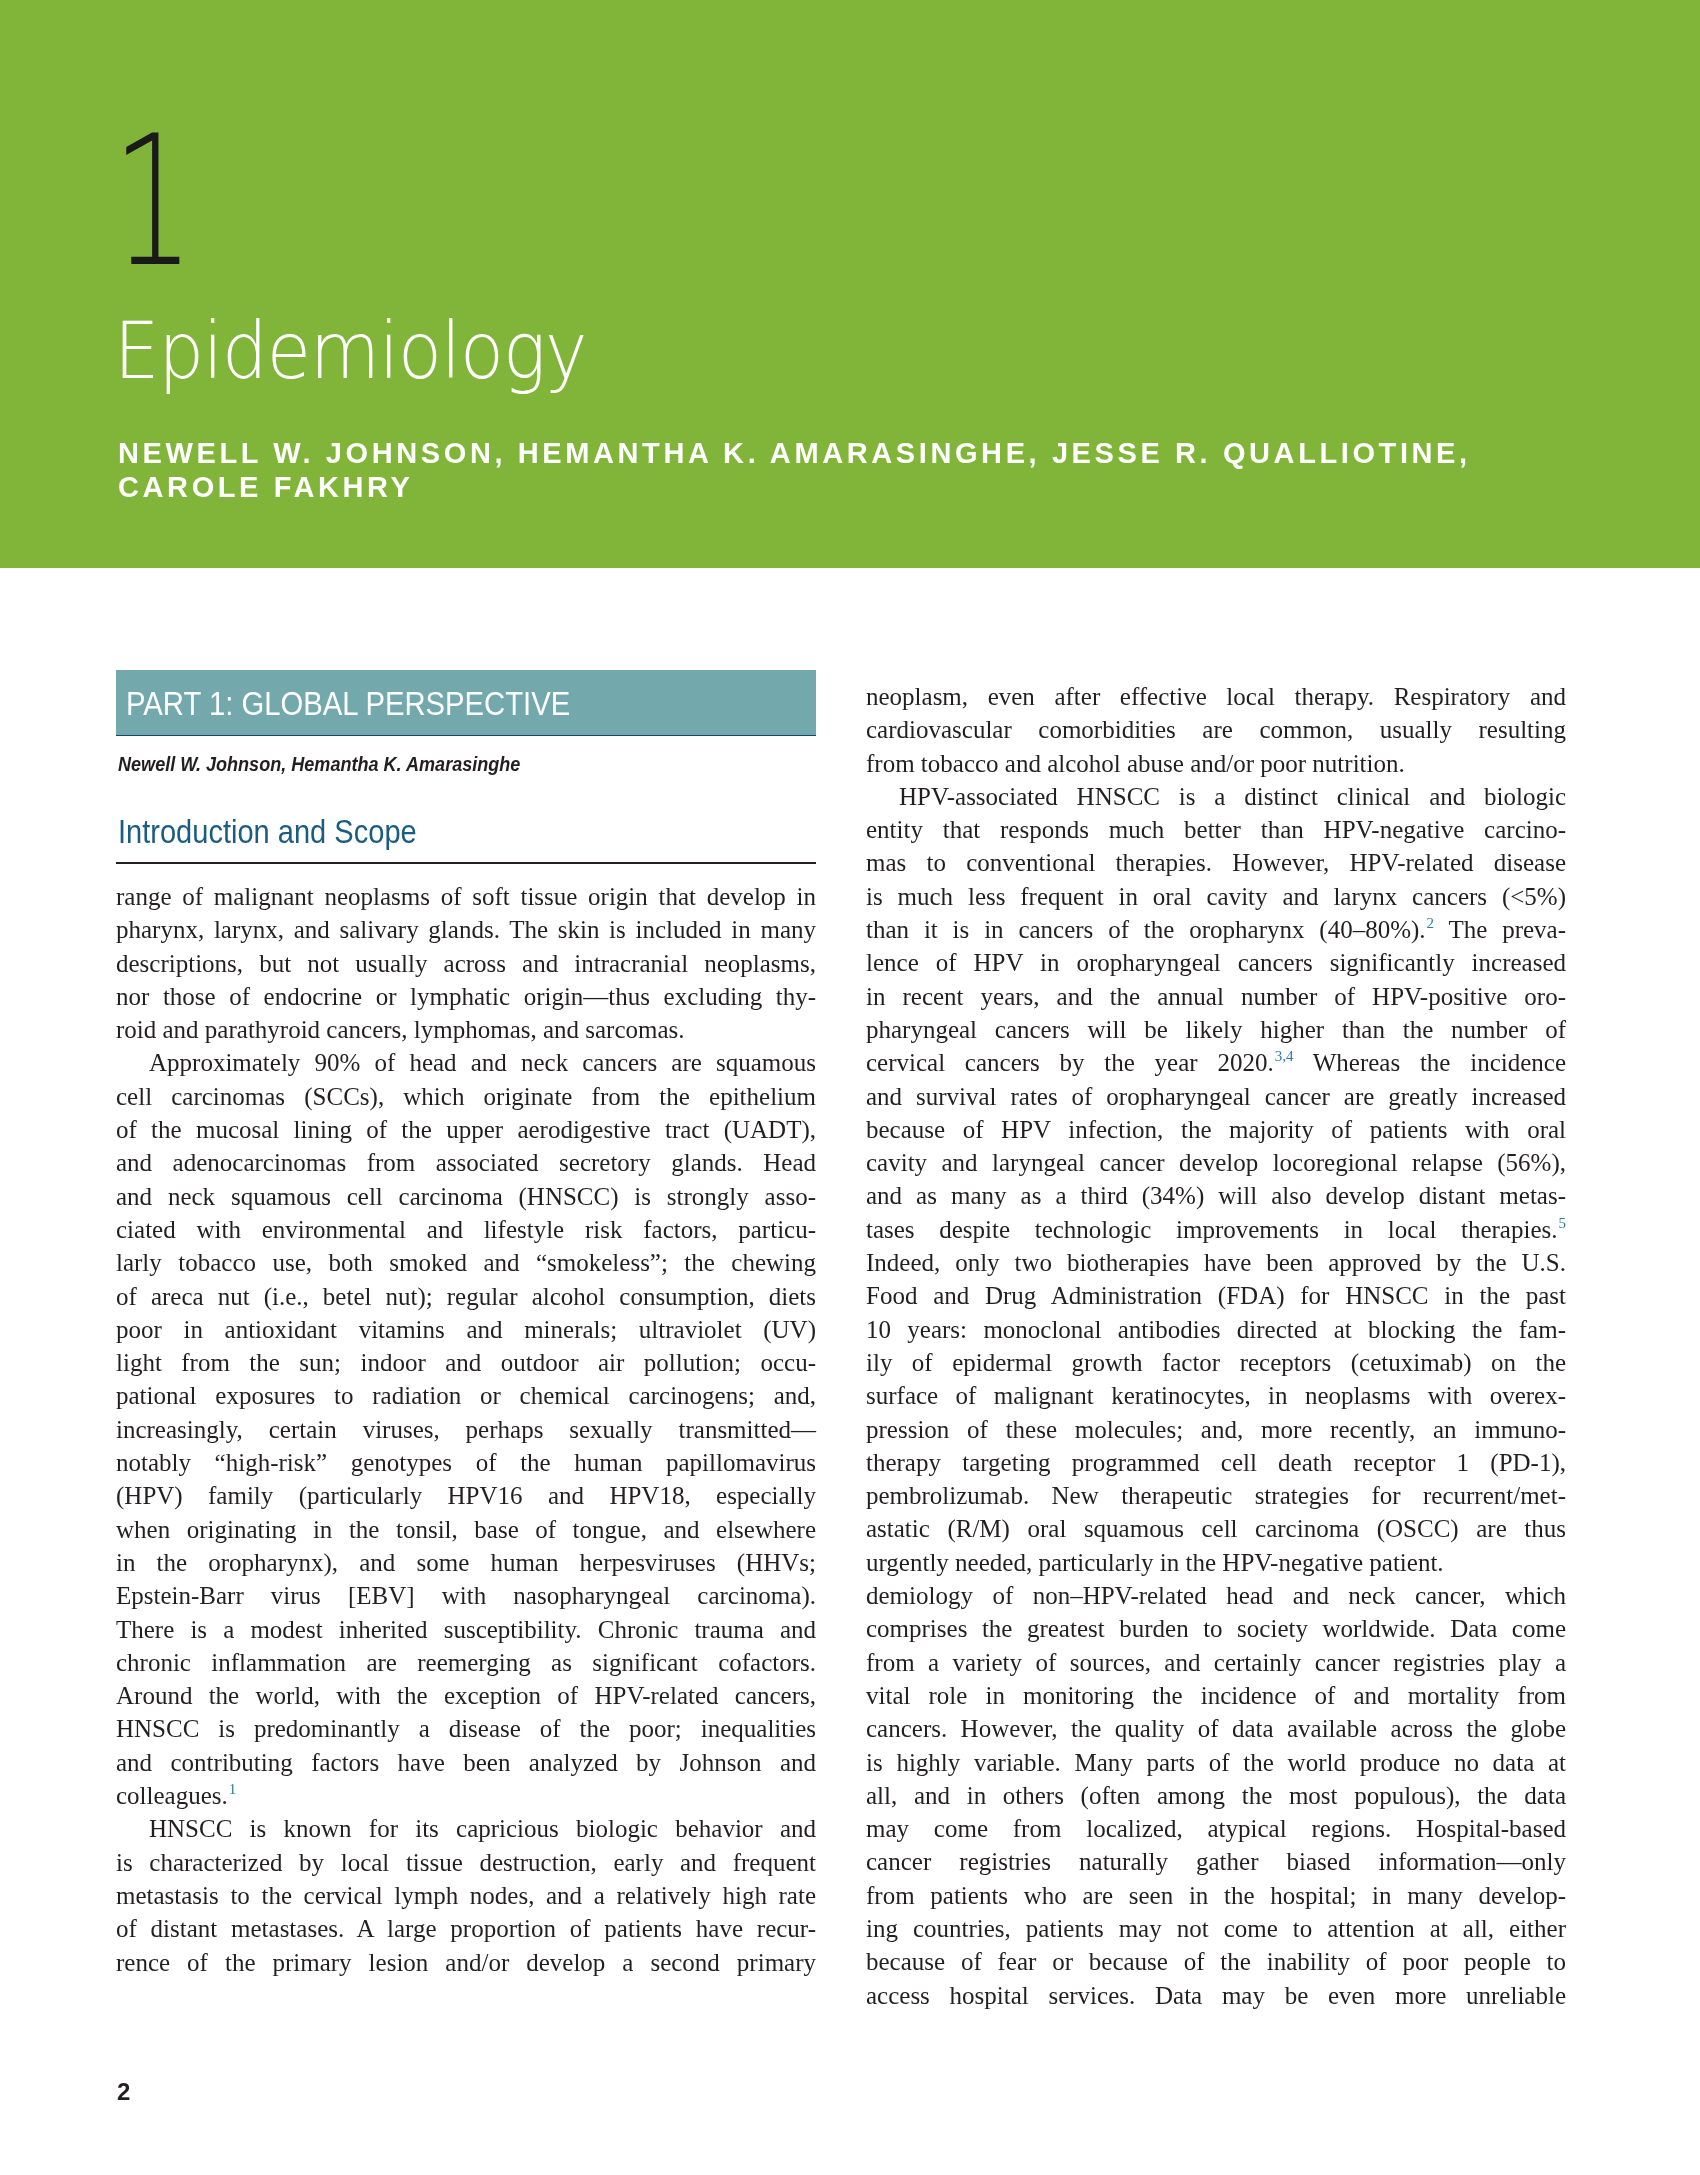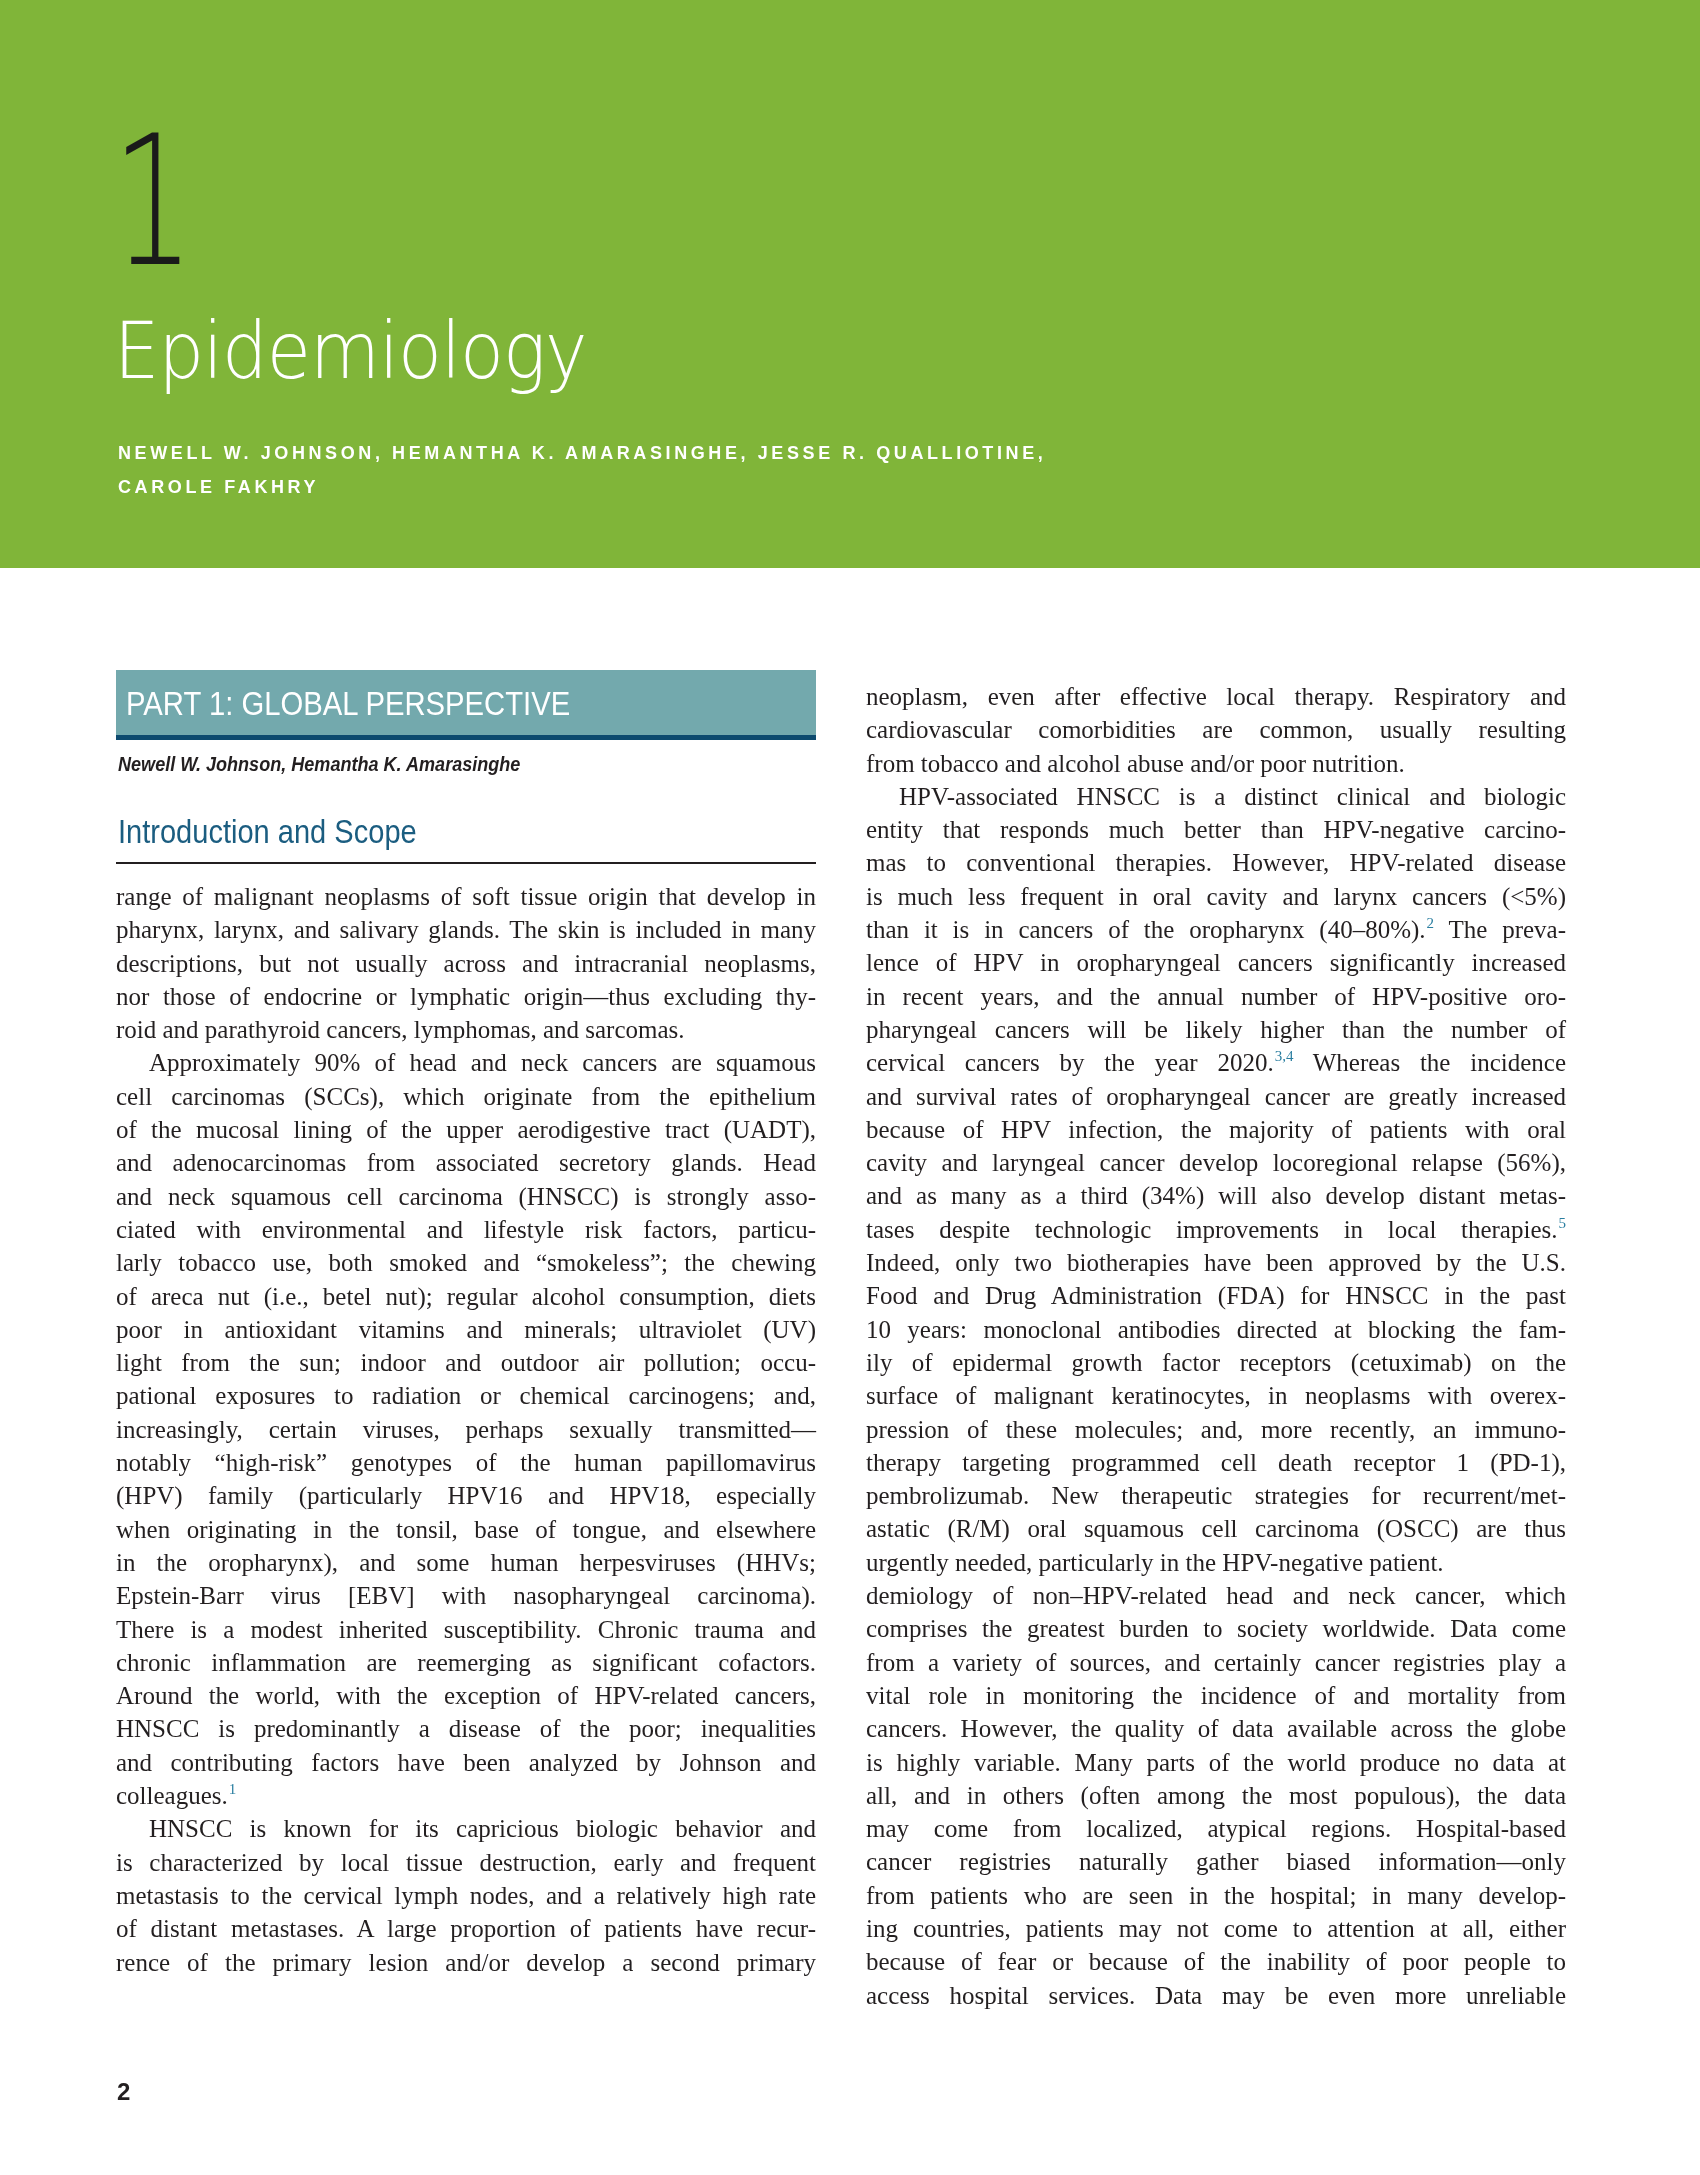--- a/index.html
+++ b/index.html
@@ -18,37 +18,37 @@
   .chapter-title {
     position: absolute; left: 114px; top: 312px;
     font-family: "DejaVu Sans", sans-serif; font-weight: 300;
     font-size: 78px; line-height: 1; color: #ffffff;
     transform: scaleX(0.92); transform-origin: left top;
     letter-spacing: -1px;
   }
   .chapter-authors {
     position: absolute; left: 118px; top: 436px; width: 1400px;
     font-family: "Liberation Sans", sans-serif; font-weight: 700;
-    font-size: 18px; line-height: 34px; color: #ffffff;
+    font-size: 29px; line-height: 34px; color: #ffffff;
     letter-spacing: 3.6px; text-transform: uppercase;
   }
   .col {
     position: absolute; width: 700px;
     font-family: "Liberation Serif", serif; font-size: 25px; line-height: 33.3px;
     color: #231f20; text-align: justify; hyphens: manual;
   }
   .col-left { left: 116px; top: 880px; }
   .col-right { left: 866px; top: 680px; }
   .col p { margin: 0; }
   .line { display: block; text-align: justify; text-align-last: justify; white-space: nowrap; overflow: visible; }
   .line.last { text-align-last: left; }
   .sup { font-size: 15px; vertical-align: 10px; line-height: 0; color: #2a7ea0; margin-left: 1px; }
   .part-banner {
     position: absolute; left: 116px; top: 670px; width: 700px; height: 65px;
-    background: #73a9ad; border-bottom: 5px solid #0c4a6e;
+    background: #73a9ad; border-bottom: 1px solid #0c4a6e;
   }
   .part-banner span {
     position: absolute; left: 10px; top: 14px;
     font-family: "Liberation Sans", sans-serif; font-size: 34px; color: #ffffff;
     transform: scaleX(0.86); transform-origin: left top; white-space: nowrap;
   }
   .section-authors {
     position: absolute; left: 118px; top: 752px;
     font-family: "Liberation Sans", sans-serif; font-style: italic; font-weight: 700;
     font-size: 21px; color: #231f20; transform: scaleX(0.86); transform-origin: left top; white-space: nowrap;

